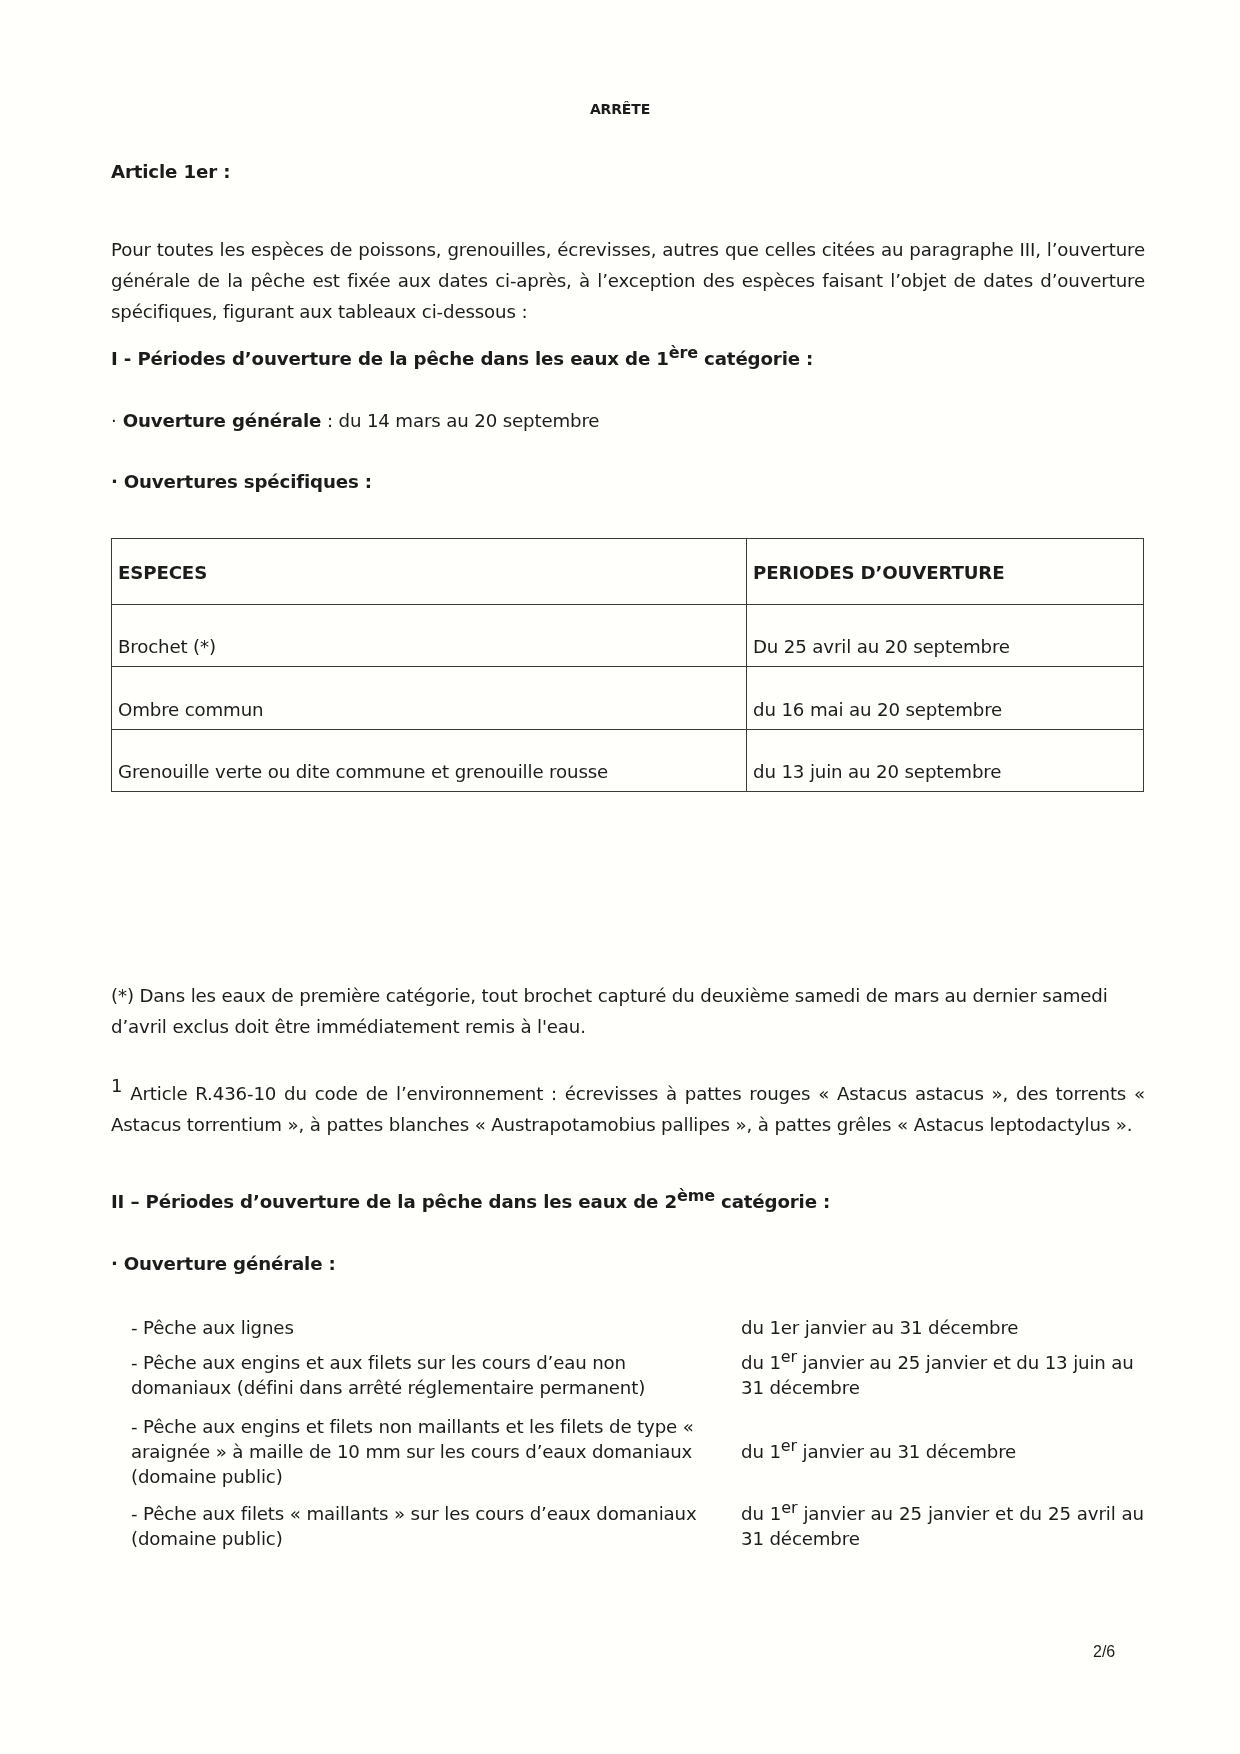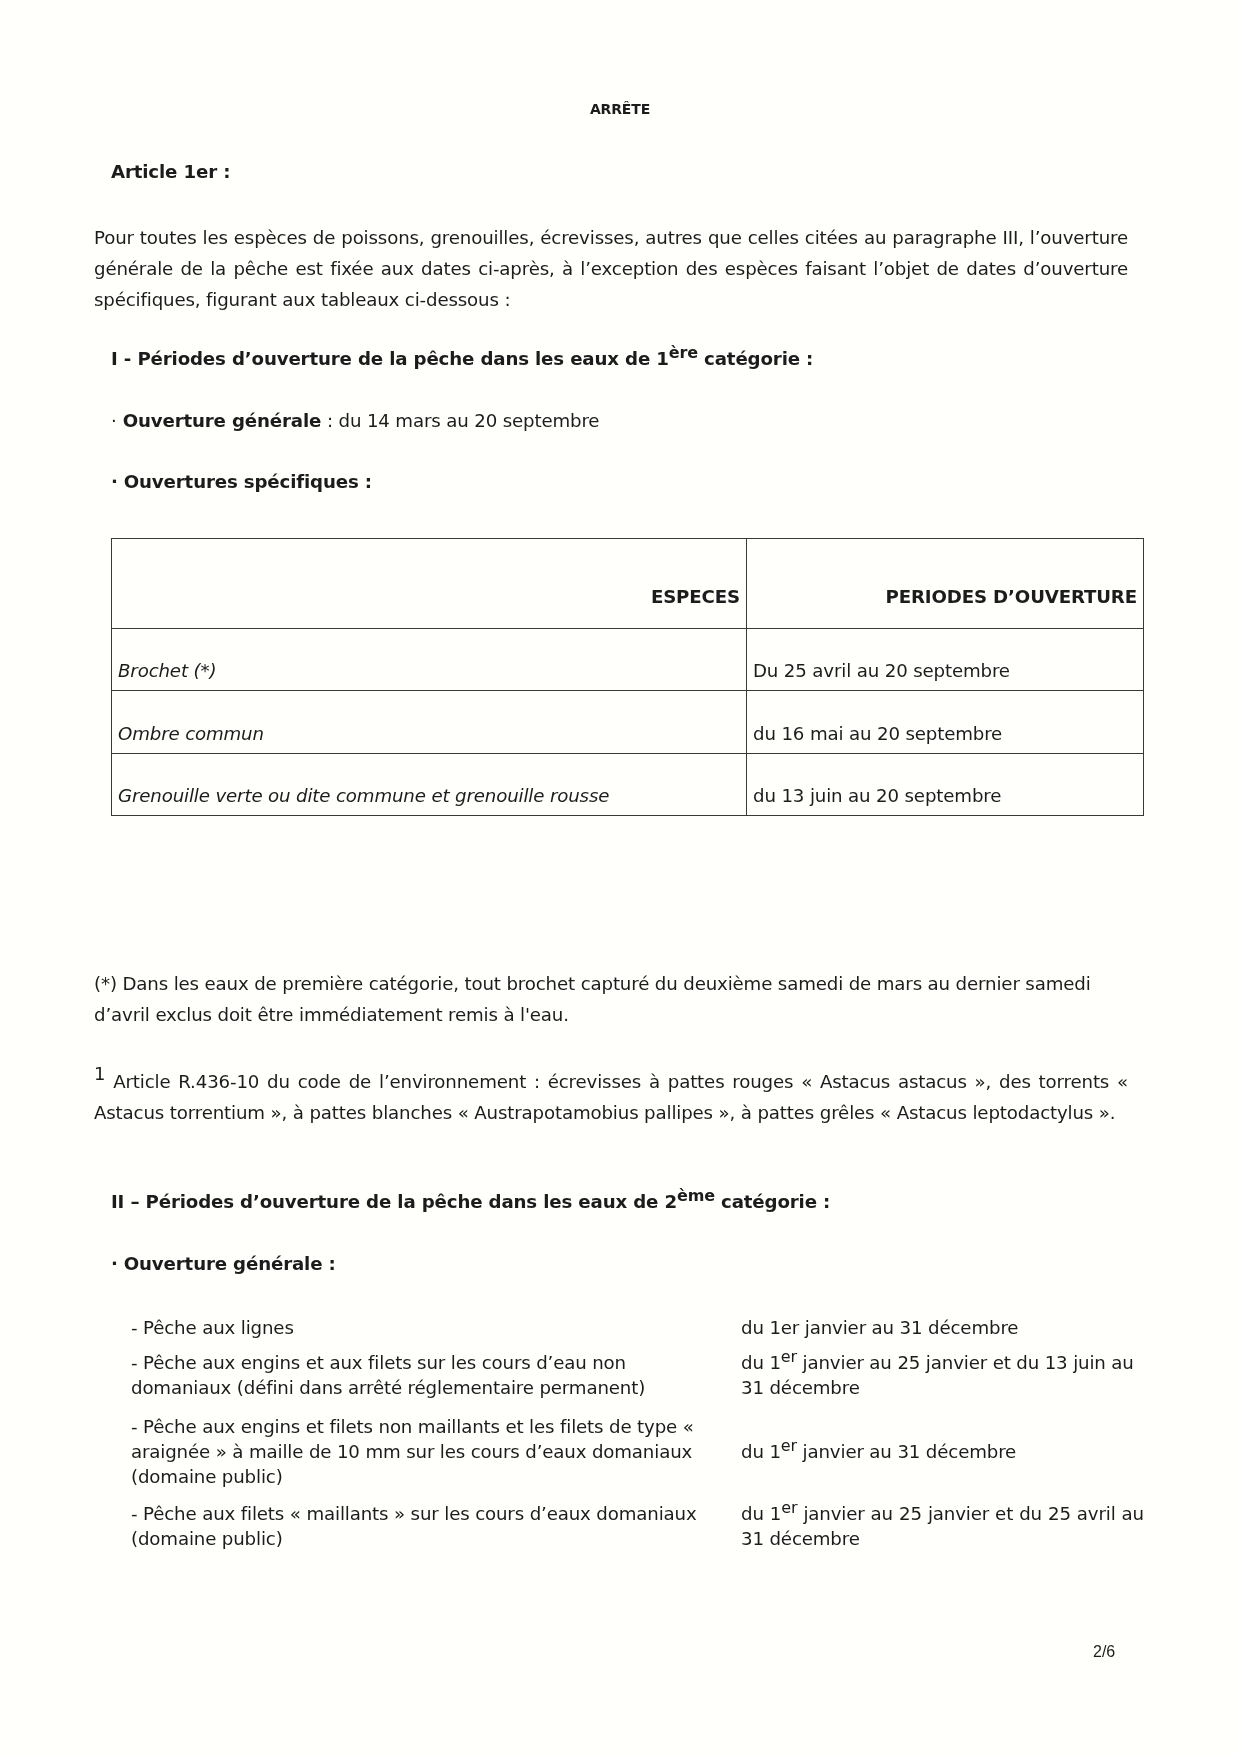--- a/index.html
+++ b/index.html
@@ -7,39 +7,39 @@
     width: 1240px; height: 1754px;
     background: #fffffc;
     position: relative;
     overflow: hidden;
     font-family: "DejaVu Sans", sans-serif;
     color: #1c1c1c;
   }
   .t { position: absolute; white-space: nowrap; font-size: 18.2px; line-height: 1; letter-spacing: -0.15px; }
   .b { font-weight: bold; }
   .title { left: 0; width: 1240px; text-align: center; top: 102px; font-size: 14px; }
-  .para { position: absolute; left: 94px; width: 1034px; font-size: 18.2px; line-height: 31px; text-align: justify; letter-spacing: -0.15px; }
+  .para { position: absolute; left: 111px; width: 1034px; font-size: 18.2px; line-height: 31px; text-align: justify; letter-spacing: -0.15px; margin-top: 12px; }
   sup { font-size: 16px; line-height: 0; vertical-align: 7px; }
   .bullet { display: inline-block; margin-right: 6px; }
 
   table.species {
     position: absolute; left: 111px; top: 538px;
     width: 1033px; border-collapse: collapse;
     font-size: 18.2px; letter-spacing: -0.15px;
   }
   table.species td, table.species th {
     border: 1.5px solid #3a3a3a;
     padding: 0 6px;
     vertical-align: bottom;
     text-align: left;
     font-weight: normal;
   }
-  table.species th { font-weight: bold; text-align: right; height: 63px; vertical-align: middle; padding-top: 26px; }
+  table.species th { font-weight: bold; text-align: left; height: 63px; vertical-align: middle; padding-top: 2px; }
   table.species td { padding-bottom: 9px; }
-  table.species td.c1 { width: 622px; font-style: italic; }
+  table.species td.c1 { width: 622px; }
   table.species tr.r1 td { height: 52px; }
   table.species tr.r2 td { height: 53px; }
   table.species tr.r3 td { height: 86px; line-height: 31px; }
   table.species tr.r3 td.c2 { vertical-align: middle; padding-bottom: 4px; }
   table.species tr.r4 td { height: 52px; }
   table.species tr.r5 td { height: 52px; }
 
   .row2 { position: absolute; left: 111px; width: 1033px; font-size: 18.2px; line-height: 25px; letter-spacing: -0.15px; }
   .row2 .lc { position: absolute; left: 0; width: 620px; margin-left: 20px; }
   .row2 .rc { position: absolute; left: 630px; width: 403px; }

